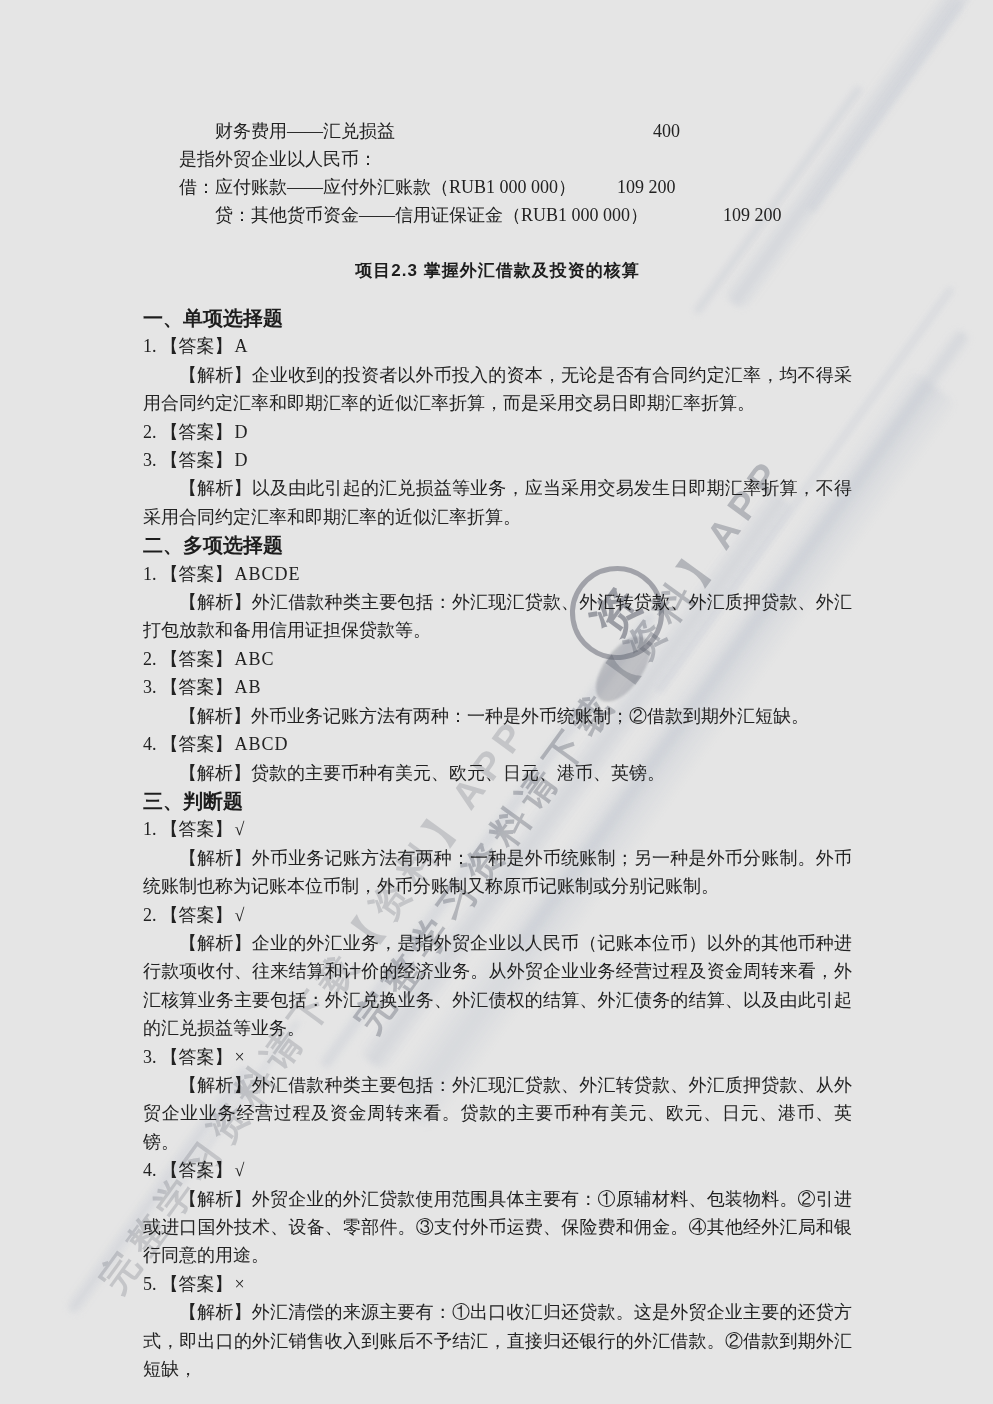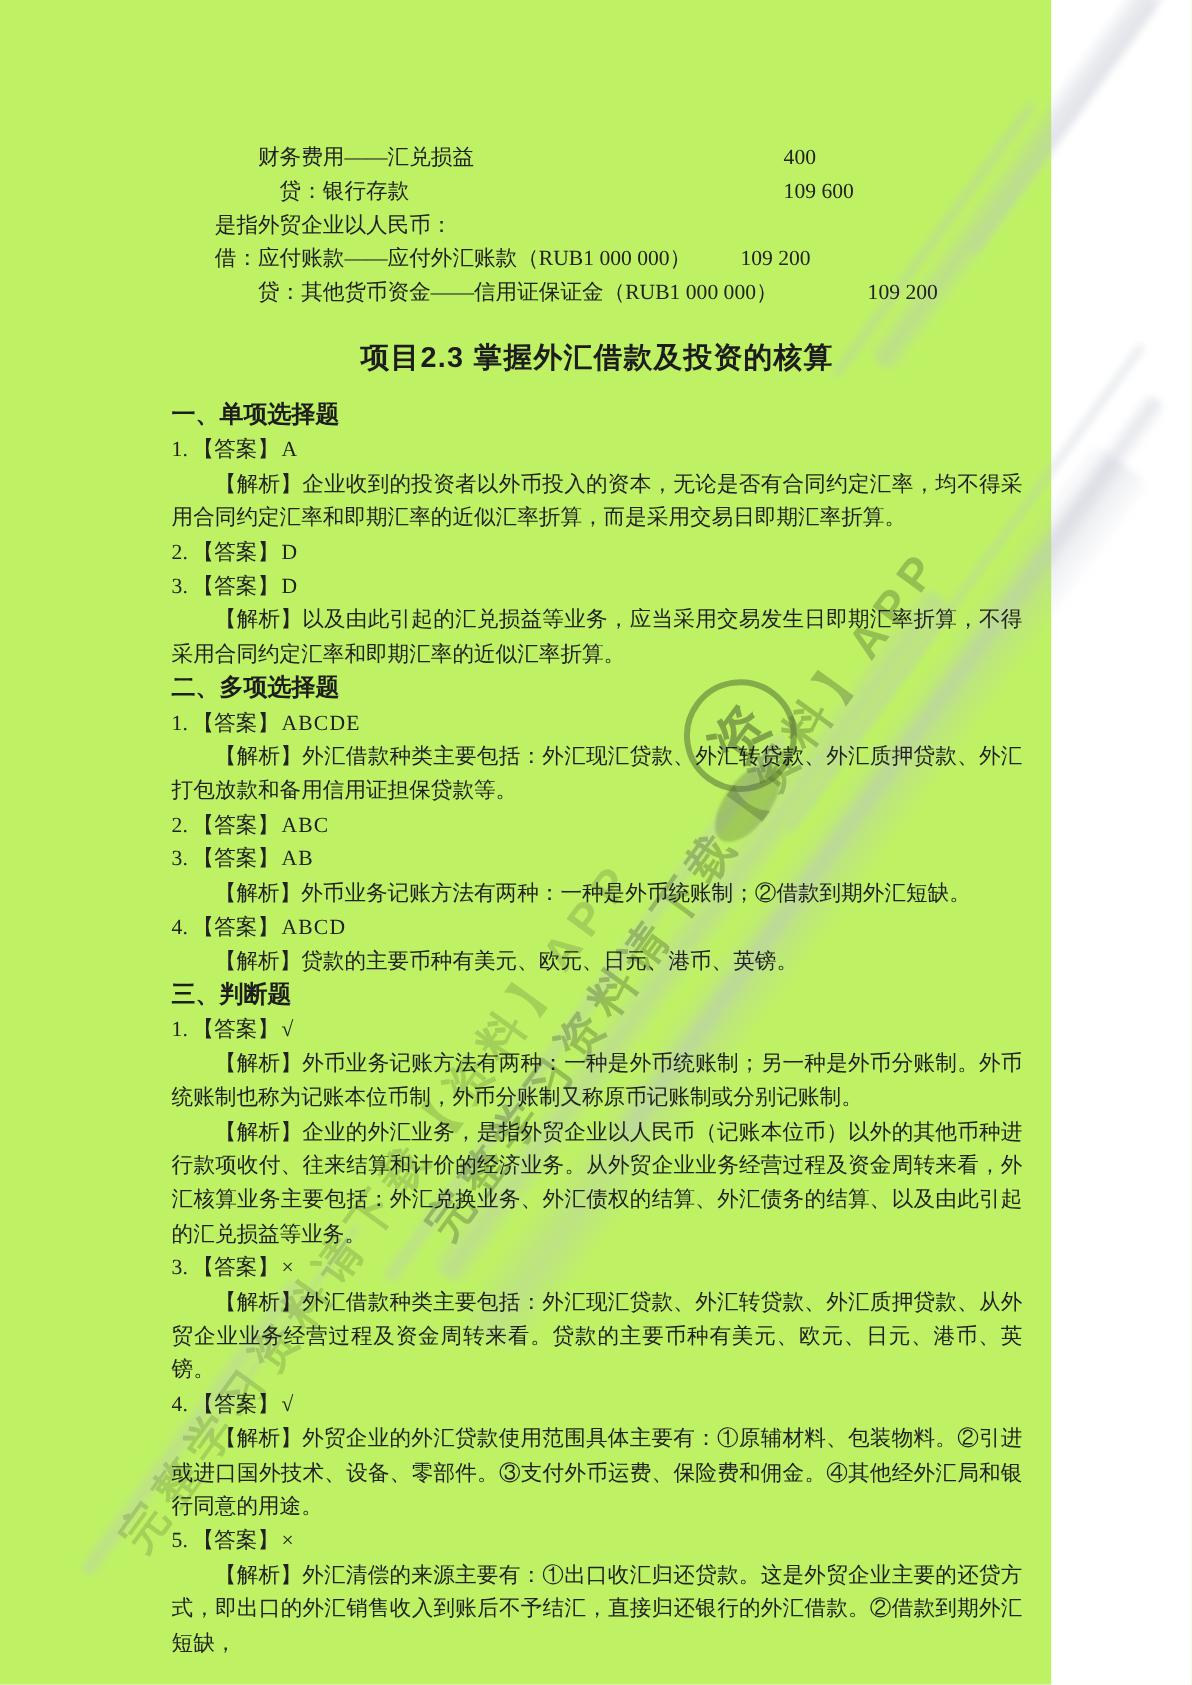--- a/index.html
+++ b/index.html
@@ -4,21 +4,21 @@
 <style>
   html,body{margin:0;padding:0;}
   body{
     width:993px;height:1404px;
     background:#ffffff;
     font-family:"Liberation Serif","DejaVu Serif",serif;
     color:#222222;
     position:relative;
     overflow:hidden;
   }
-  .page{position:absolute;inset:0;width:876px;height:1404px;background:#bef264;}
+  .page{position:absolute;inset:0;width:993px;height:1404px;background:#e5e5e5;}
 
   
   .wm-under,.wm-over{position:absolute;inset:0;pointer-events:none;}
   .wm-under{z-index:0;}
   .wm-over{z-index:3;mix-blend-mode:multiply;}
   .streak{position:absolute;background:linear-gradient(90deg,rgba(196,201,211,0.05),rgba(186,192,204,0.38),rgba(196,201,211,0.05));filter:blur(3px);transform:rotate(36deg);border-radius:12px;}
   .s1{left:830px;top:-40px;width:30px;height:380px;}
   .s2{left:893px;top:-60px;width:10px;height:300px;}
   .s3{left:772px;top:60px;width:12px;height:280px;}
   .s4{left:640px;top:300px;width:60px;height:900px;opacity:.8;}
@@ -59,21 +59,21 @@
   .j-ind-4{padding-left:72px;}
   .j-ind-5{padding-left:90px;}
   .j-amt{position:absolute;top:0;text-align:right;}
   .amt-a{left:510px;}
   .amt-b{left:510px;}
   .amt-c{left:474px;}
   .amt-d{left:580px;}
 
   .doc-title{
     font-family:"Liberation Sans","DejaVu Sans",sans-serif;font-weight:bold;
-    font-size:24px;line-height:32px;text-align:center;
+    font-size:17px;line-height:32px;text-align:center;
     margin:26px 0 17px 0;letter-spacing:1px;color:#1d1d1d;
   }
   .sec-heading{
     font-family:"Liberation Sans","DejaVu Sans",sans-serif;font-weight:bold;
     font-size:20px;color:#1d1d1d;
   }
   .ans-line .num{margin-right:4px;}
   .ans-line .val{margin-left:2px;letter-spacing:1px;}
   .analysis{text-indent:36px;text-align:justify;margin:0;}
 </style>
@@ -95,24 +95,20 @@
     <div class="streak s10"></div>
   </div>
 
   <div class="content">
 
     <div class="journal">
       <div class="j-line j-ind-4">
         <span>财务费用——汇兑损益</span>
         <span class="j-amt amt-a">400</span>
       </div>
-      <div class="j-line j-ind-5">
-        <span>贷：银行存款</span>
-        <span class="j-amt amt-b">109 600</span>
-      </div>
       <div class="j-line j-ind-2">
         <span>是指外贸企业以人民币：</span>
       </div>
       <div class="j-line j-ind-2">
         <span>借：应付账款——应付外汇账款（RUB1 000 000）</span>
         <span class="j-amt amt-c">109 200</span>
       </div>
       <div class="j-line j-ind-4">
         <span>贷：其他货币资金——信用证保证金（RUB1 000 000）</span>
         <span class="j-amt amt-d">109 200</span>
@@ -165,20 +161,23 @@
       </div>
     </div>
 
     <div>
       <div class="sec-heading">三、判断题</div>
       <div class="ans-line">
         <span class="num">1.</span><span>【答案】</span><span class="val">√</span>
       </div>
       <div class="analysis">
         <span>【解析】</span><span>外币业务记账方法有两种：一种是外币统账制；另一种是外币分账制。外币统账制也称为记账本位币制，外币分账制又称原币记账制或分别记账制。</span>
+      </div>
+      <div class="ans-line">
+        <span class="num">2.</span><span>【答案】</span><span class="val">√</span>
       </div>
       <div class="analysis">
         <span>【解析】</span><span>企业的外汇业务，是指外贸企业以人民币（记账本位币）以外的其他币种进行款项收付、往来结算和计价的经济业务。从外贸企业业务经营过程及资金周转来看，外汇核算业务主要包括：外汇兑换业务、外汇债权的结算、外汇债务的结算、以及由此引起的汇兑损益等业务。</span>
       </div>
       <div class="ans-line">
         <span class="num">3.</span><span>【答案】</span><span class="val">×</span>
       </div>
       <div class="analysis">
         <span>【解析】</span><span>外汇借款种类主要包括：外汇现汇贷款、外汇转贷款、外汇质押贷款、从外贸企业业务经营过程及资金周转来看。贷款的主要币种有美元、欧元、日元、港币、英镑。</span>
       </div>

